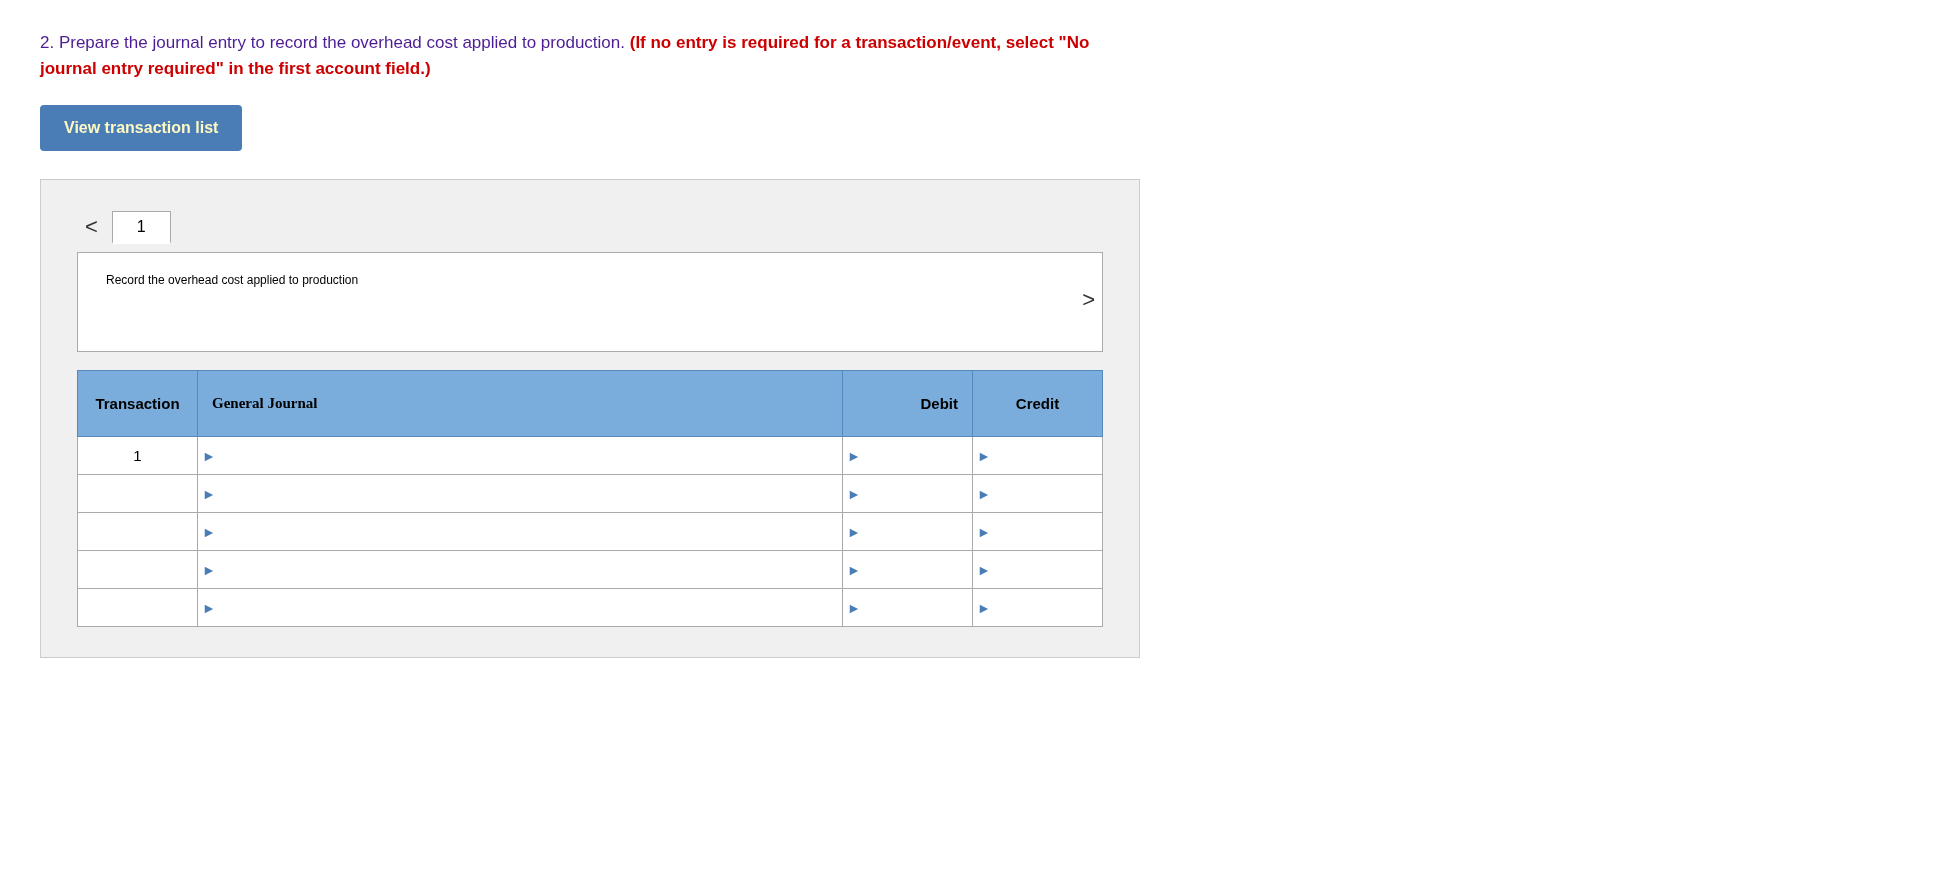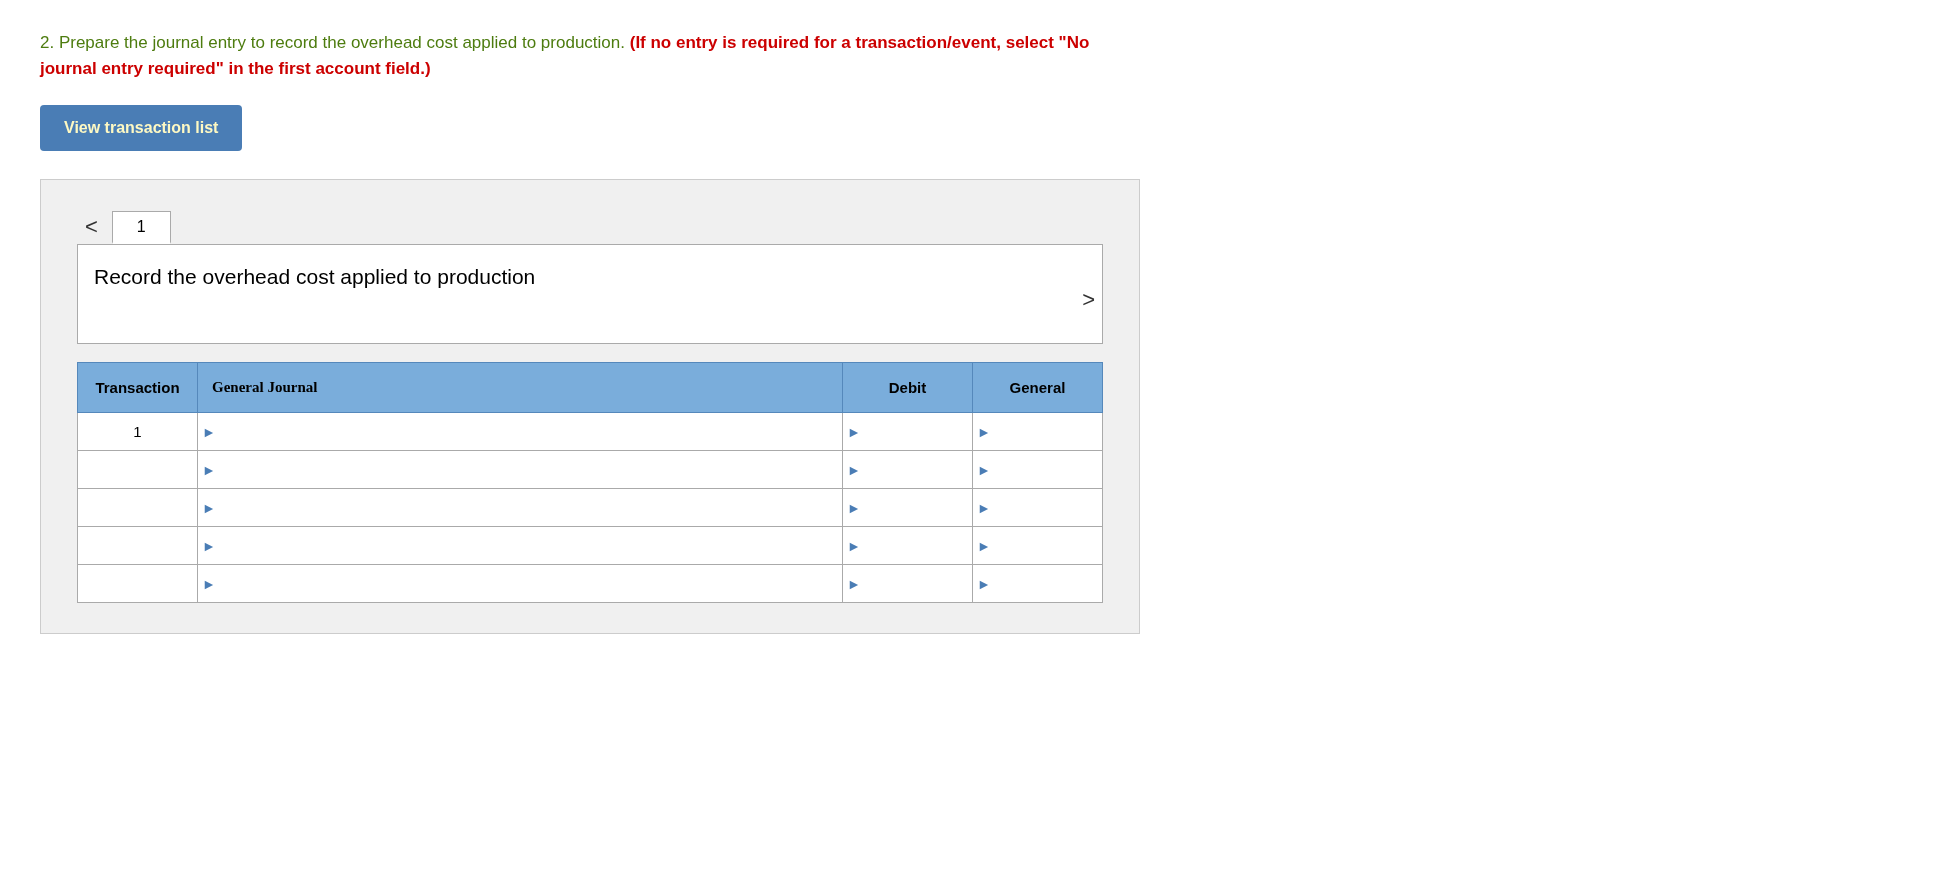--- a/index.html
+++ b/index.html
@@ -19,21 +19,21 @@
     }
 
     .instruction-text {
       font-size: 17px;
       line-height: 1.5;
       margin-bottom: 24px;
       max-width: 1100px;
     }
 
     .instruction-black {
-      color: #4d7c0f;
+      color: #4c1d95;
       margin-top: 32px;
     }
 
     .instruction-red {
       color: #cc0000;
       font-weight: bold;
     }
 
     .btn-view-transaction {
       background-color: #4a7db5;
@@ -103,25 +103,25 @@
       background: #ffffff;
       font-weight: normal;
       border-bottom: 2px solid #ffffff;
       z-index: 2;
       position: relative;
     }
 
     .transaction-description-box {
       background: #ffffff;
       border: 1px solid #aaaaaa;
-      padding: 20px 16px;
-      margin-top: 0;
+      padding: 20px 28px;
+      margin-top: 8px;
       margin-bottom: 18px;
       min-height: 100px;
-      font-size: 21px;
+      font-size: 12px;
       color: #000000;
     }
 
     .note-text {
       color: #cc0000;
       font-size: 15px;
       margin-bottom: 14px;
     }
 
     .journal-table {
@@ -129,40 +129,40 @@
       border-collapse: collapse;
       background: #ffffff;
     }
 
     .journal-table thead tr {
       background-color: #7aaddb;
     }
 
     .journal-table thead th {
       border: 1px solid #5588bb;
-      padding: 16px 14px;
+      padding: 24px 14px;
       font-weight: bold;
       font-size: 15px;
       text-align: left;
       color: #000000;
     }
 
     .journal-table thead th.col-transaction {
       width: 120px;
       text-align: center;
     }
 
     .journal-table thead th.col-general-journal {
       text-align: left;
       font-family: Liberation Serif, serif;
     }
 
     .journal-table thead th.col-debit {
       width: 130px;
-      text-align: center;
+      text-align: right;
     }
 
     .journal-table thead th.col-credit {
       width: 130px;
       text-align: center;
     }
 
     .journal-table tbody tr {
       background: #ffffff;
     }
@@ -243,21 +243,21 @@
 
   <button class="nav-arrow nav-arrow-right" style="position:absolute; right:36px; top:120px;">&gt;</button>
 
 
   <table class="journal-table">
     <thead>
       <tr>
         <th class="col-transaction">Transaction</th>
         <th class="col-general-journal">General Journal</th>
         <th class="col-debit">Debit</th>
-        <th class="col-credit">General</th>
+        <th class="col-credit">Credit</th>
       </tr>
     </thead>
     <tbody>
 
       <tr>
         <td class="col-transaction">
           <span class="transaction-number">1</span>
         </td>
         <td class="td-with-arrow">
           <span class="dropdown-arrow">►</span>

